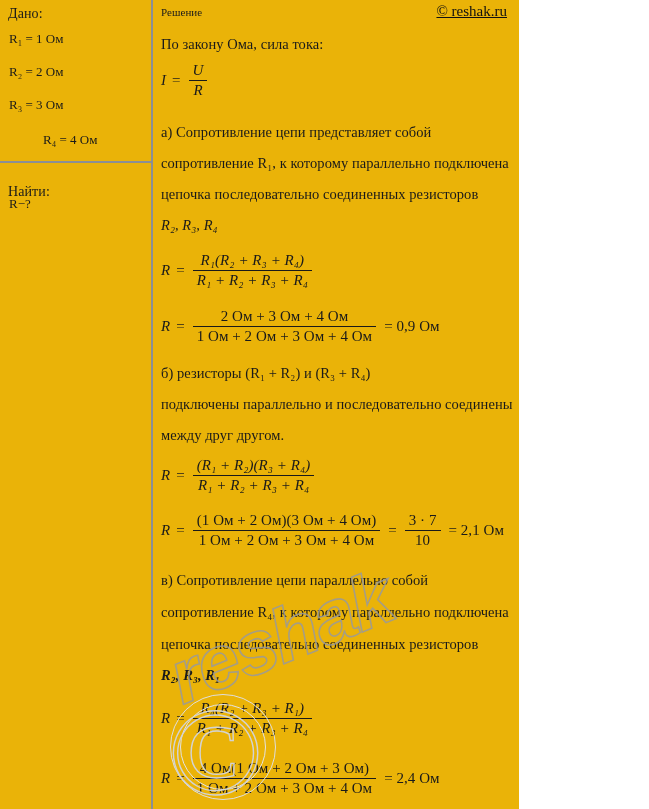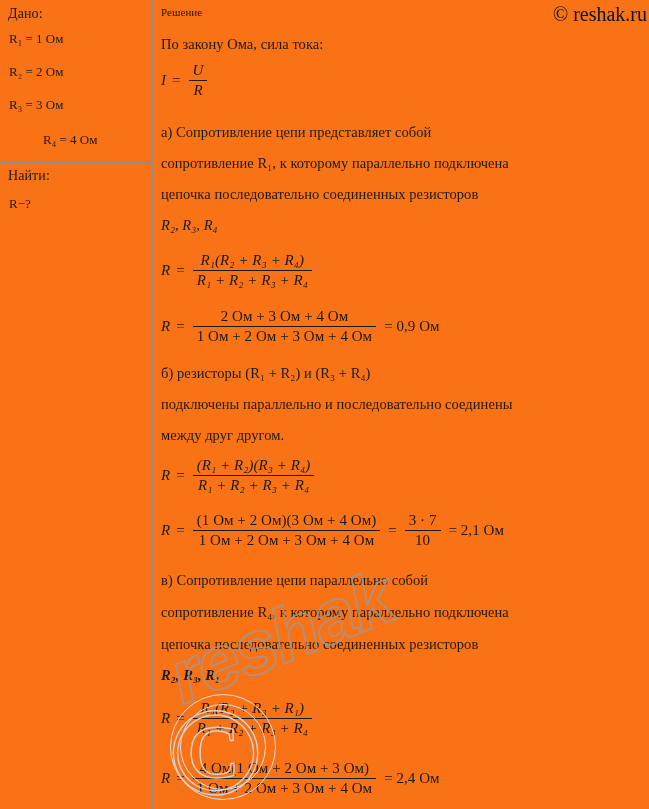--- a/index.html
+++ b/index.html
@@ -6,24 +6,24 @@
     margin: 0;
     padding: 0;
     background: #ffffff;
   }
   body {
     font-family: "Liberation Serif", serif;
     color: #1a1a1a;
   }
   #page {
     position: relative;
-    width: 649px;
+    width: 519px;
     height: 809px;
     overflow: hidden;
-    background: #f97316;
+    background: #eab308;
   }
 
   
   .v-divider {
     position: absolute;
     left: 151px;
     top: 0;
     width: 2px;
     height: 809px;
     background: #8b8f95;
@@ -62,26 +62,27 @@
     position: absolute;
     left: 161px;
     font-size: 14.5px;
     line-height: 1.15;
     white-space: nowrap;
     letter-spacing: .05px;
   }
 
   .copy-top {
     position: absolute;
-    right: 2px;
+    right: 12px;
     top: 3px;
-    font-size: 20px;
+    font-size: 15px;
     font-family: "Liberation Serif", serif;
     color: #111;
     white-space: nowrap;
+    text-decoration: underline;
   }
 
   
   .mathvar {
     font-style: italic;
     font-family: "Liberation Serif", serif;
   }
 
   
   .frac {
@@ -164,21 +165,21 @@
 
 <div id="page">
 
   <div class="given-col">
     <div class="given-label" style="top:6px;">Дано:</div>
     <div class="given-line" style="top:31px;">R₁ = 1 Ом</div>
     <div class="given-line" style="top:64px;">R₂ = 2 Ом</div>
     <div class="given-line" style="top:97px;">R₃ = 3 Ом</div>
     <div class="given-line" style="top:132px;margin-left:34px;">R₄ = 4 Ом</div>
 
-    <div class="given-label" style="top:168px;text-align:right;">Найти:</div>
+    <div class="given-label" style="top:184px;text-align:right;">Найти:</div>
     <div class="given-line" style="top:196px;">R−?</div>
   </div>
 
   <div class="h-divider"></div>
   <div class="v-divider"></div>
 
   <div class="copy-top">© reshak.ru</div>
 
   <div class="sol-line" style="top:6px;font-size:11px;">Решение</div>
 

